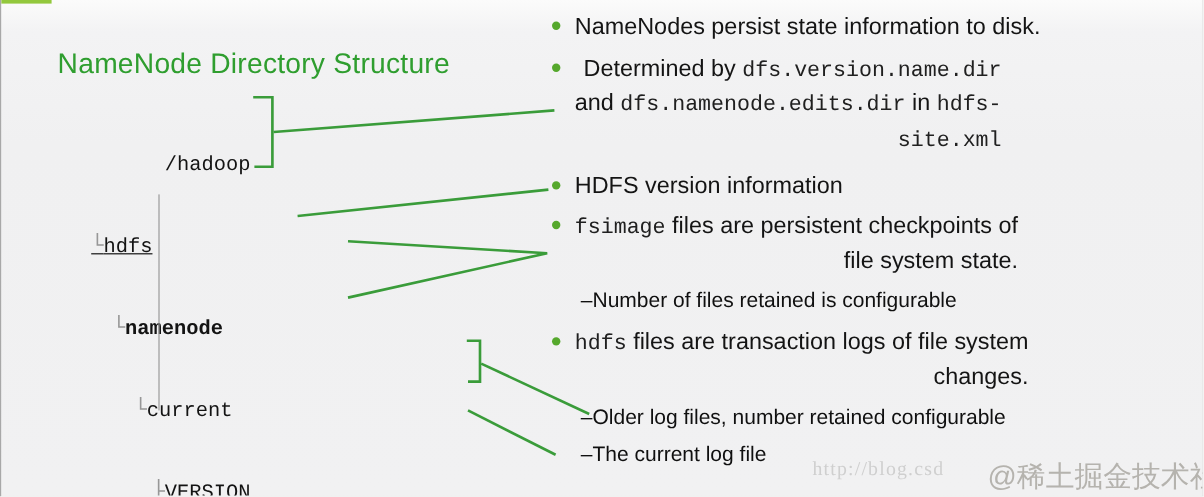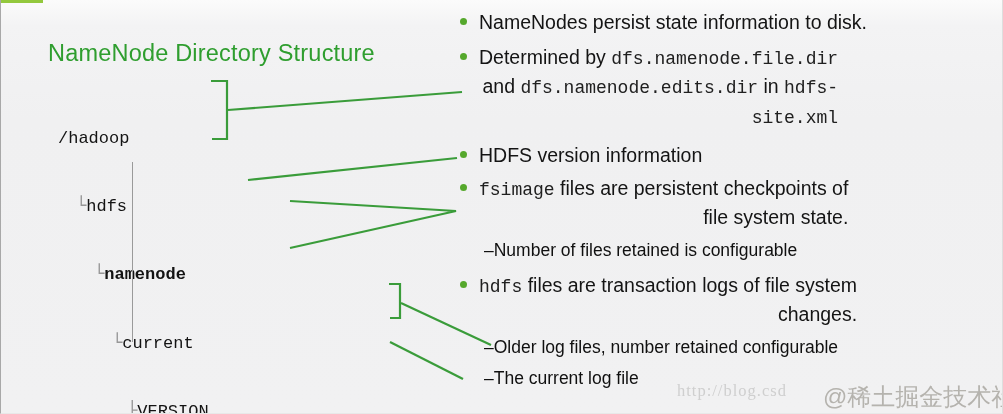--- a/index.html
+++ b/index.html
@@ -12,21 +12,21 @@
   }
   .accent-bar{position:absolute;left:0;top:0;width:42px;height:3px;background:#93c83d;}
   .title{
     position:absolute;left:47px;top:40px;font-size:23.5px;font-weight:500;
     color:#2f9e2f;letter-spacing:0.2px;white-space:nowrap;
   }
   
   .tree{position:absolute;left:57px;top:80px;font-family:"Liberation Mono","DejaVu Sans Mono",monospace;
         font-size:17px;line-height:22.8px;white-space:pre;}
   .trow{height:22.8px;}
-  .d0{padding-left:0;} .d1{padding-left:18px;} .d2{padding-left:36px;font-weight:bold;}
+  .d0{padding-left:0;text-align:right;} .d1{padding-left:18px;text-decoration:underline;} .d2{padding-left:36px;font-weight:bold;}
   .d3{padding-left:54px;} .d4{padding-left:69px;}
   .glyph{color:#979797;font-family:"DejaVu Sans Mono",monospace;}
   .tname{color:#131313;}
   .tree-vline{position:absolute;left:130.6px;top:162px;width:1.6px;height:180px;background:#9a9a9a;}
   
   svg.overlay{position:absolute;left:0;top:0;pointer-events:none;}
   .gline{stroke:#3a9c3a;stroke-width:2.2;fill:none;}
   
   .rcol-item{position:absolute;left:459px;width:548px;}
   .bullet{display:flex;align-items:flex-start;}
@@ -78,21 +78,21 @@
   </svg>
 
   <div class="rcol-item bullet b1">
     <span class="dot"></span>
     <div class="btext">NameNodes persist state information to disk.</div>
   </div>
 
   <div class="rcol-item bullet b2">
     <span class="dot"></span>
     <div class="btext">
-      <div><span>Determined by </span><span class="mono">dfs.namenode.file.dir</span></div>
+      <div><span>Determined by </span><span class="mono">dfs.version.name.dir</span></div>
       <div><span>and </span><span class="mono">dfs.namenode.edits.dir</span><span> in </span><span class="mono">hdfs-</span></div>
       <div><span class="mono">site.xml</span></div>
     </div>
   </div>
 
   <div class="rcol-item bullet b3">
     <span class="dot"></span>
     <div class="btext">HDFS version information</div>
   </div>
 

